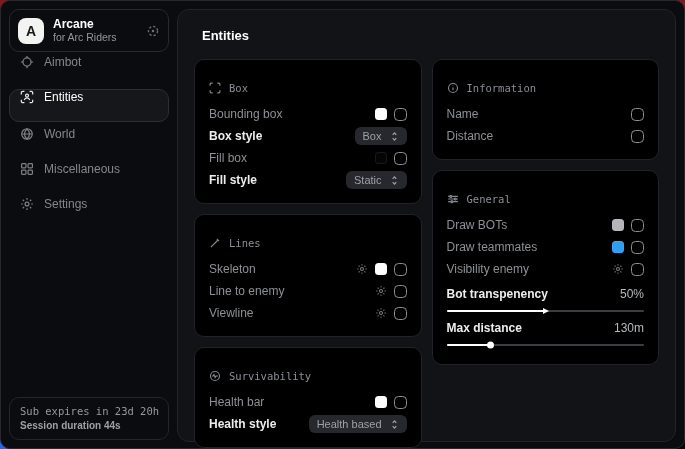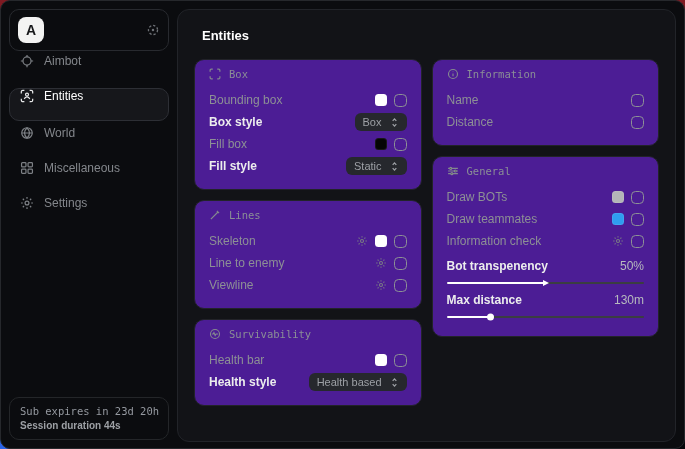--- a/index.html
+++ b/index.html
@@ -28,21 +28,21 @@
   .sidebar-footer { margin-top:auto; border:1px solid #242629; border-radius:10px; padding:7px 10px 8px; }
   .sf-line1 { font-family:"DejaVu Sans Mono", monospace; font-size:10.5px; color:#9599a0; white-space:nowrap; }
   .sf-line2 { font-size:10px; font-weight:bold; color:#9preparation0a2a7; color:#9da0a5; margin-top:3px; }
 
   
   .main { flex:1; margin:8px 8px 6px 0; border:1px solid #222429; border-radius:12px; background:#121317; padding:12px 14px 14px; display:flex; flex-direction:column; min-width:0; }
   .page-title { font-size:13px; font-weight:bold; color:#ffffff; margin:6px 0 16px 10px; }
   .columns { display:flex; gap:10px; align-items:flex-start; padding:0 2px; }
   .col { width:239px; display:flex; flex-direction:column; gap:10px; }
 
-  .panel { background:#4c1d95; border:1px solid #222329; border-radius:10px; padding:8px 14px 12px; }
+  .panel { background:#000000; border:1px solid #222329; border-radius:10px; padding:22px 14px 12px; }
   .panel-header { display:flex; align-items:center; gap:8px; color:#8b8f96; font-family:"DejaVu Sans Mono", monospace; font-size:10.5px; margin-bottom:9px; }
   .panel-header .ph-icon { display:flex; color:#84888f; }
 
   .row { display:flex; align-items:center; height:22px; }
   .row-label { font-size:12px; color:#8d9095; }
   .row.bright .row-label { color:#eceded; font-weight:bold; }
   .controls { margin-left:auto; display:flex; align-items:center; gap:7px; }
 
   .checkbox { width:13px; height:13px; border:1.5px solid #8d9095; border-radius:4.5px; background:transparent; flex-shrink:0; }
   .swatch { width:12px; height:12px; border-radius:3.5px; border:1px solid rgba(255,255,255,0.08); flex-shrink:0; }
@@ -64,20 +64,24 @@
 
 <div class="stage">
   <div class="bg-accent-top" style="background: rgb(128, 26, 34);"></div>
   <div class="bg-accent-bottom" style="background: rgb(43, 99, 232);"></div>
 
   <div class="window">
 
     <div class="sidebar">
       <div class="brand-card">
         <div class="brand-logo">A</div>
+        <div>
+          <div class="brand-title">Arcane</div>
+          <div class="brand-sub">for Arc Riders</div>
+        </div>
         <span class="brand-refresh">
           <svg width="14" height="14" viewBox="0 0 16 16" fill="none" stroke="currentColor" stroke-width="1.5">
             <circle cx="8" cy="8" r="5.2" stroke-dasharray="2.6 2.2"></circle>
             <circle cx="8" cy="8" r="1.4" fill="currentColor" stroke="none"></circle>
           </svg>
         </span>
       </div>
 
 
       <div class="menu-item">
@@ -325,21 +329,21 @@
               </span>
             </div>
             <div class="row">
               <span class="row-label">Draw teammates</span>
               <span class="controls">
                 <span class="swatch" style="background: rgb(47, 157, 240);"></span>
                 <span class="checkbox"></span>
               </span>
             </div>
             <div class="row">
-              <span class="row-label">Information check</span>
+              <span class="row-label">Visibility enemy</span>
               <span class="controls">
                 <span class="gear">
                   <svg width="12" height="12" viewBox="0 0 16 16" fill="none" stroke="currentColor" stroke-width="1.4">
                     <circle cx="8" cy="8" r="2"></circle>
                       <path d="M8 1.6v1.8M8 12.6v1.8M1.6 8h1.8M12.6 8h1.8M3.5 3.5l1.3 1.3M11.2 11.2l1.3 1.3M12.5 3.5l-1.3 1.3M4.8 11.2l-1.3 1.3"></path>
                   </svg>
                 </span>
                 <span class="checkbox"></span>
               </span>
             </div>

